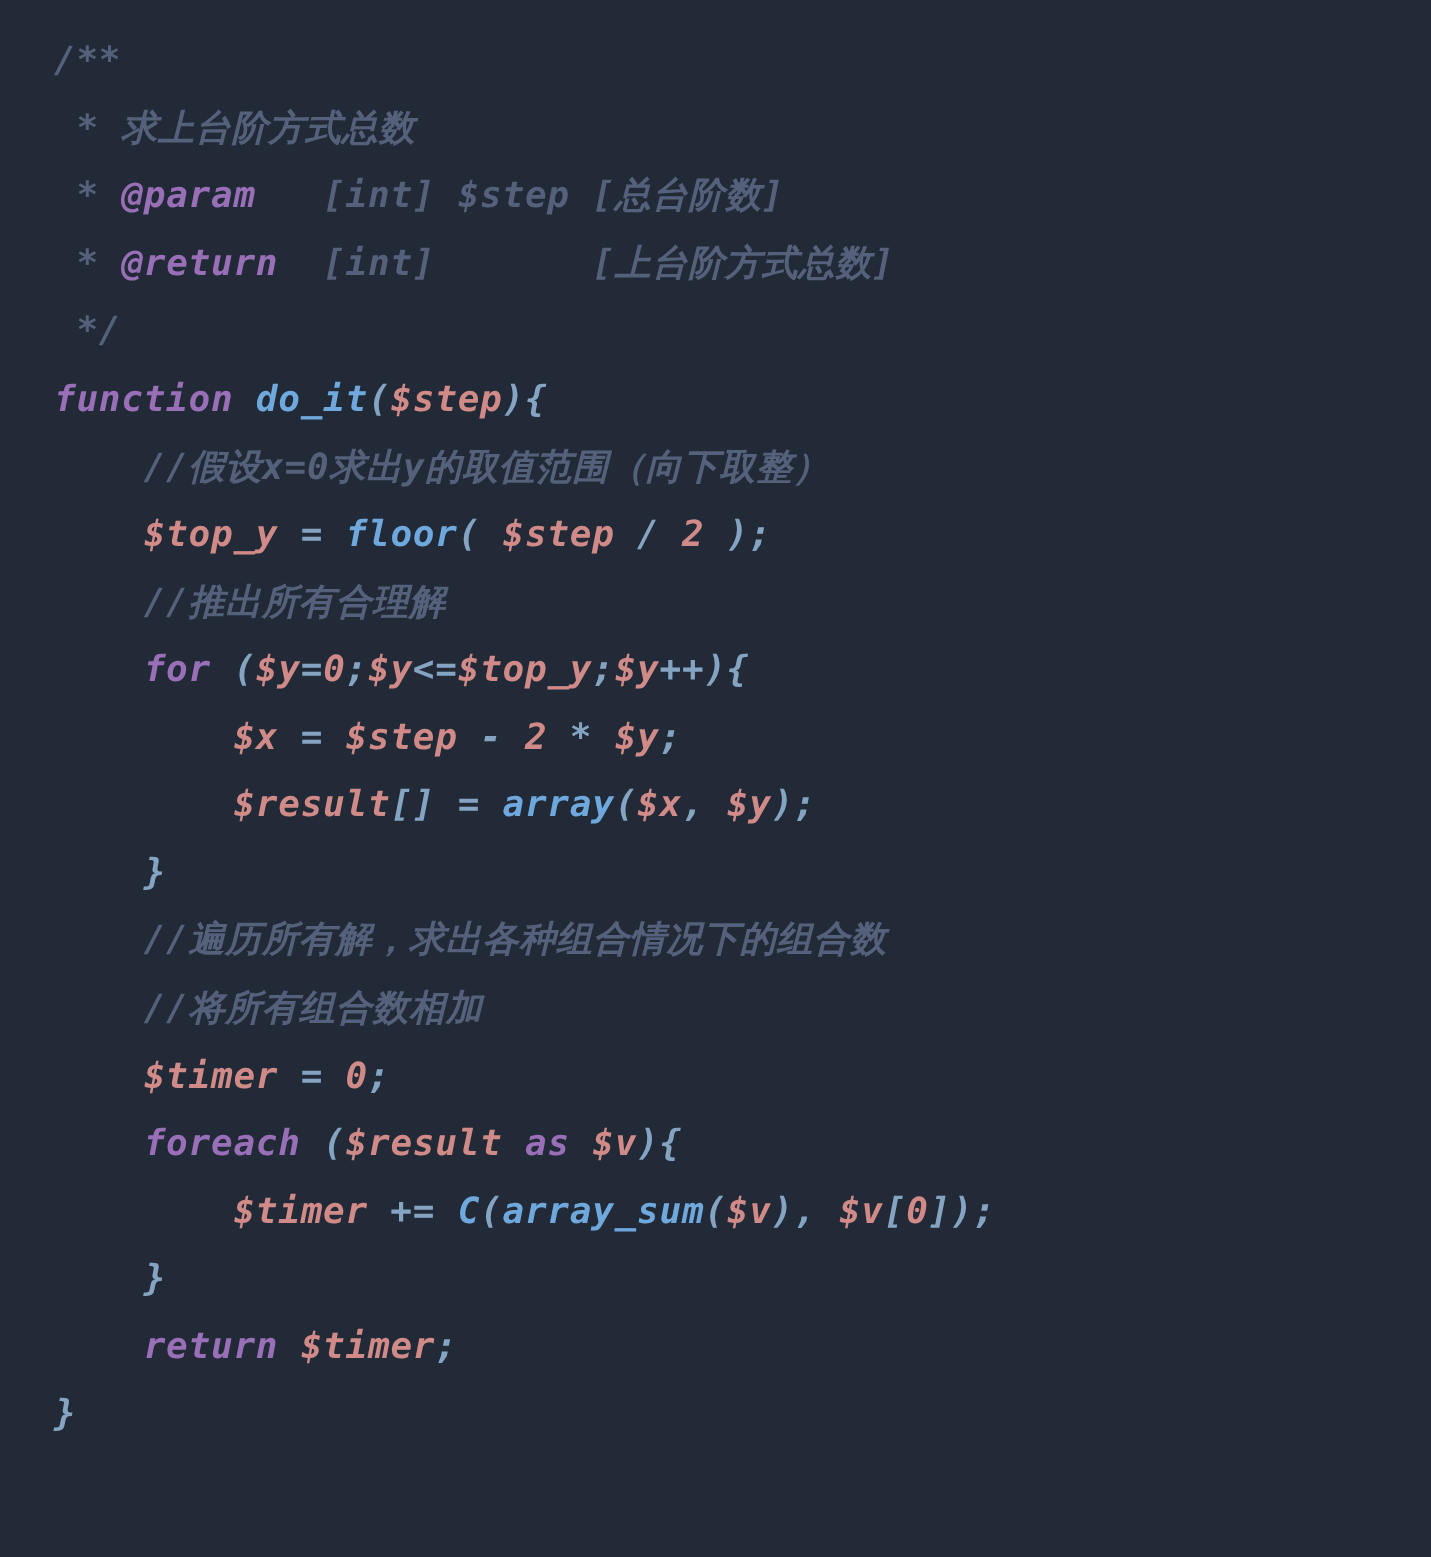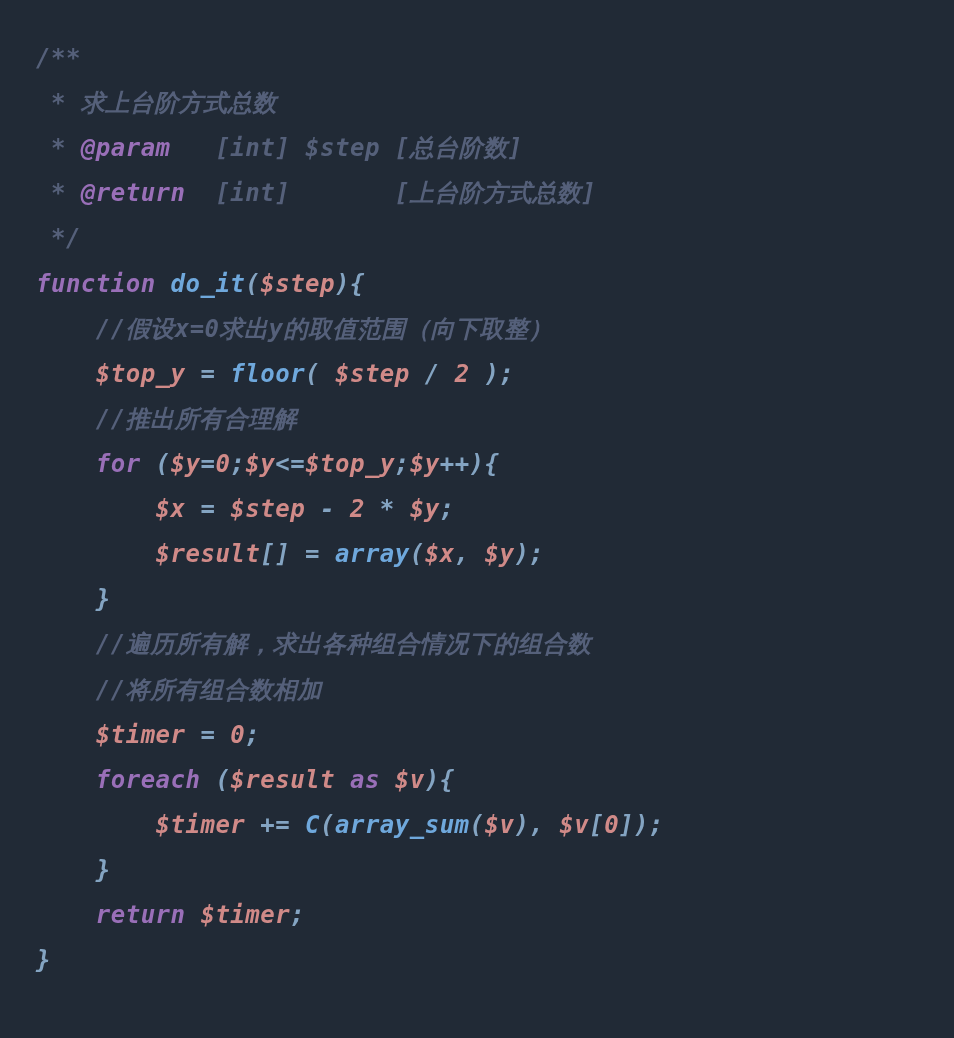--- a/index.html
+++ b/index.html
@@ -5,21 +5,21 @@
   html, body {
     margin: 0;
     padding: 0;
     width: 954px;
     height: 1038px;
     background: #212a36;
     overflow: hidden;
   }
   pre {
     margin: 0;
-    padding: 36px 0 0 36px;
+    padding: 18px 0 0 36px;
     font-family: ui-monospace, SFMono-Regular, Menlo, Monaco, Consolas, monospace;
     font-size: 24px;
     line-height: 1.88;
     font-style: italic;
     font-weight: 600;
     letter-spacing: 0.5px;
     white-space: pre;
   }
   .tok-comment { color: #55607a; }
   .tok-doc-tag { color: #996fb8; }

